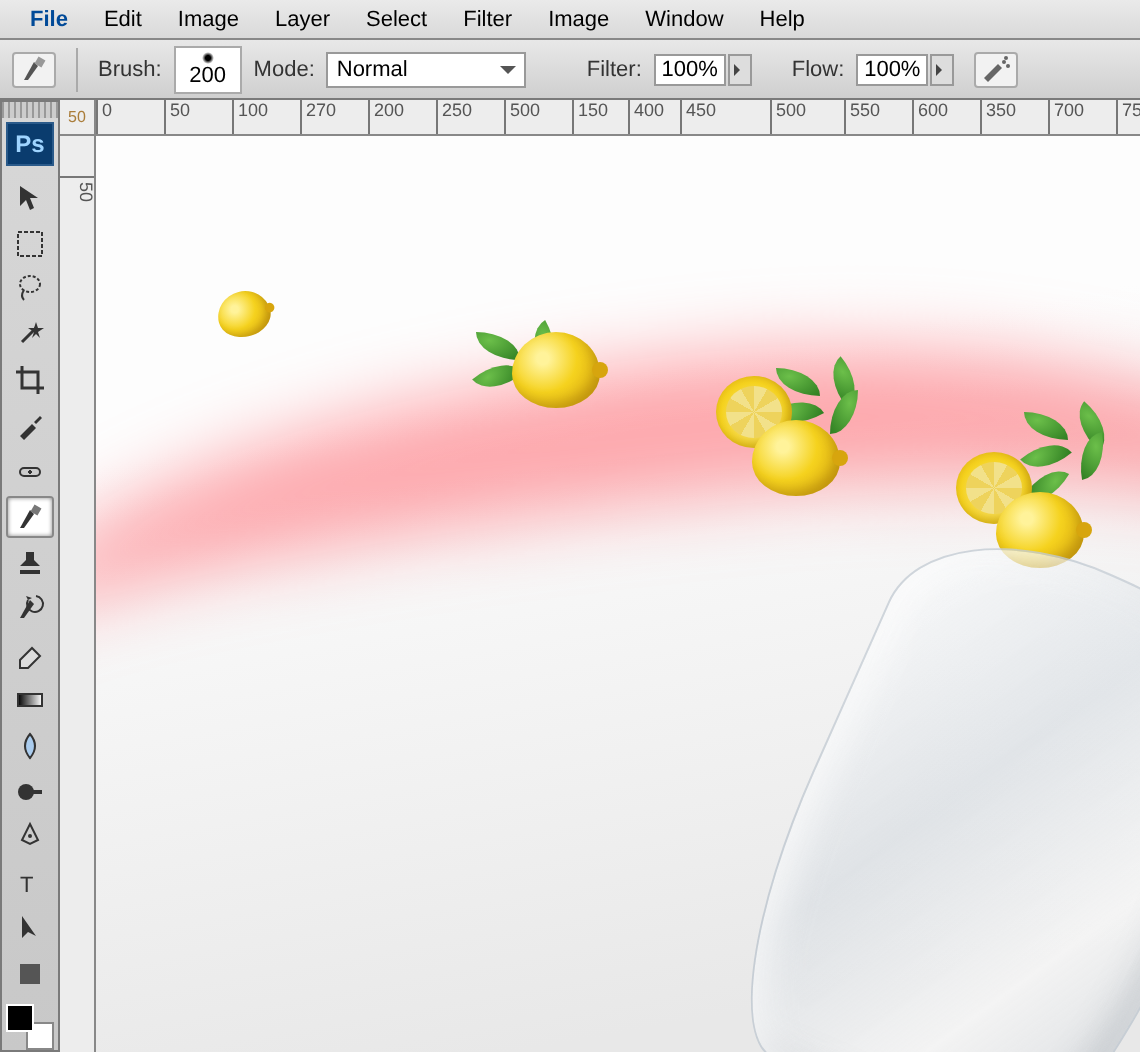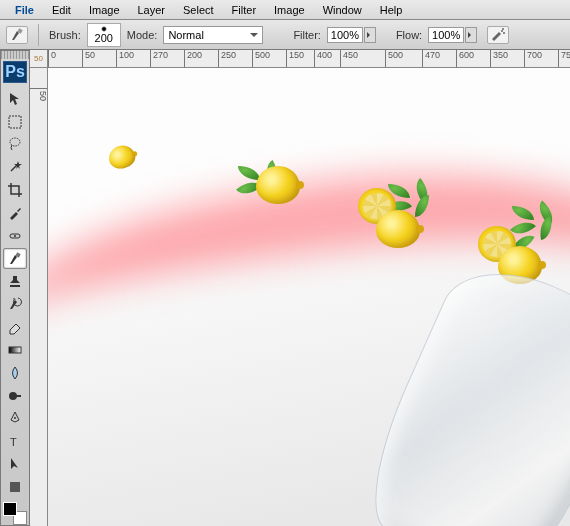--- a/index.html
+++ b/index.html
@@ -21,21 +21,21 @@
 .arrowbtn { width: 12px; height: 16px; border: 1px solid #999; background: #ddd; display: flex; align-items: center; justify-content: center; margin-left: 1px; }
 .arrowbtn::after { content: ""; border: 3px solid transparent; border-left-color: #444; }
 .sep { width: 1px; height: 22px; background: #aaa; margin: 0 4px; }
 
 .workspace { position: absolute; top: 50px; left: 0; right: 0; bottom: 0; display: flex; }
 
 .toolpanel { width: 30px; background: linear-gradient(#d7d7d7,#c8c8c8); border: 1px solid #7a7a7a; display: flex; flex-direction: column; align-items: center; }
 .toolhandle { width: 100%; height: 8px; background: repeating-linear-gradient(90deg,#999 0 1px,#ccc 1px 3px); }
 .tool { width: 24px; height: 22px; margin: 1px 0; border: 1px solid transparent; display: flex; align-items: center; justify-content: center; border-radius: 2px; }
 .tool.active { background: #fff; border-color: #888; box-shadow: inset 0 0 2px #888; }
-.psicon { width: 24px; height: 24px; background: #0a3c6e; color: #9fd4ff; display: flex; align-items: center; justify-content: center; font-weight: bold; font-size: 16px; border: 1px solid #2a5a8a; margin: 2px 0 4px 0; }
+.psicon { width: 24px; height: 24px; background: #0a3c6e; color: #9fd4ff; display: flex; align-items: center; justify-content: center; font-weight: bold; font-size: 12px; border: 1px solid #2a5a8a; margin: 2px 0 4px 0; }
 .toolsvg { width: 16px; height: 16px; }
 .swatches { position: relative; width: 24px; height: 24px; margin-top: 4px; }
 .swatch-a { position: absolute; top: 0; left: 0; width: 14px; height: 14px; background: #000; border: 1px solid #fff; }
 .swatch-b { position: absolute; bottom: 0; right: 0; width: 14px; height: 14px; background: #fff; border: 1px solid #888; }
 
 .docarea { flex: 1; position: relative; background: #535353; }
 .ruler-h { position: absolute; top: 0; left: 18px; right: 0; height: 18px; background: #ededed; border-bottom: 1px solid #888; overflow: hidden; }
 .ruler-v { position: absolute; top: 18px; left: 0; bottom: 0; width: 18px; background: #ededed; border-right: 1px solid #888; overflow: hidden; }
 .ruler-corner { position: absolute; top: 0; left: 0; width: 18px; height: 18px; background: #ededed; border-right: 1px solid #888; border-bottom: 1px solid #888; display:flex; align-items:center; justify-content:center; font-size:8px; color:#aa7d3a;}
 .tick { position: absolute; font-size: 9px; color: #555; }
@@ -232,21 +232,21 @@
       <div class="tick tick-h" style="left:34px">50</div>
       <div class="tick tick-h" style="left:68px">100</div>
       <div class="tick tick-h" style="left:102px">270</div>
       <div class="tick tick-h" style="left:136px">200</div>
       <div class="tick tick-h" style="left:170px">250</div>
       <div class="tick tick-h" style="left:204px">500</div>
       <div class="tick tick-h" style="left:238px">150</div>
       <div class="tick tick-h" style="left:266px">400</div>
       <div class="tick tick-h" style="left:292px">450</div>
       <div class="tick tick-h" style="left:337px">500</div>
-      <div class="tick tick-h" style="left:374px">470</div>
+      <div class="tick tick-h" style="left:374px">550</div>
       <div class="tick tick-h" style="left:408px">600</div>
       <div class="tick tick-h" style="left:442px">350</div>
       <div class="tick tick-h" style="left:476px">700</div>
       <div class="tick tick-h" style="left:510px">750</div>
     </div>
     <div class="ruler-v">
       <div class="tick tick-v" style="top:20px">50</div>
     </div>
 
     <div class="canvas">

